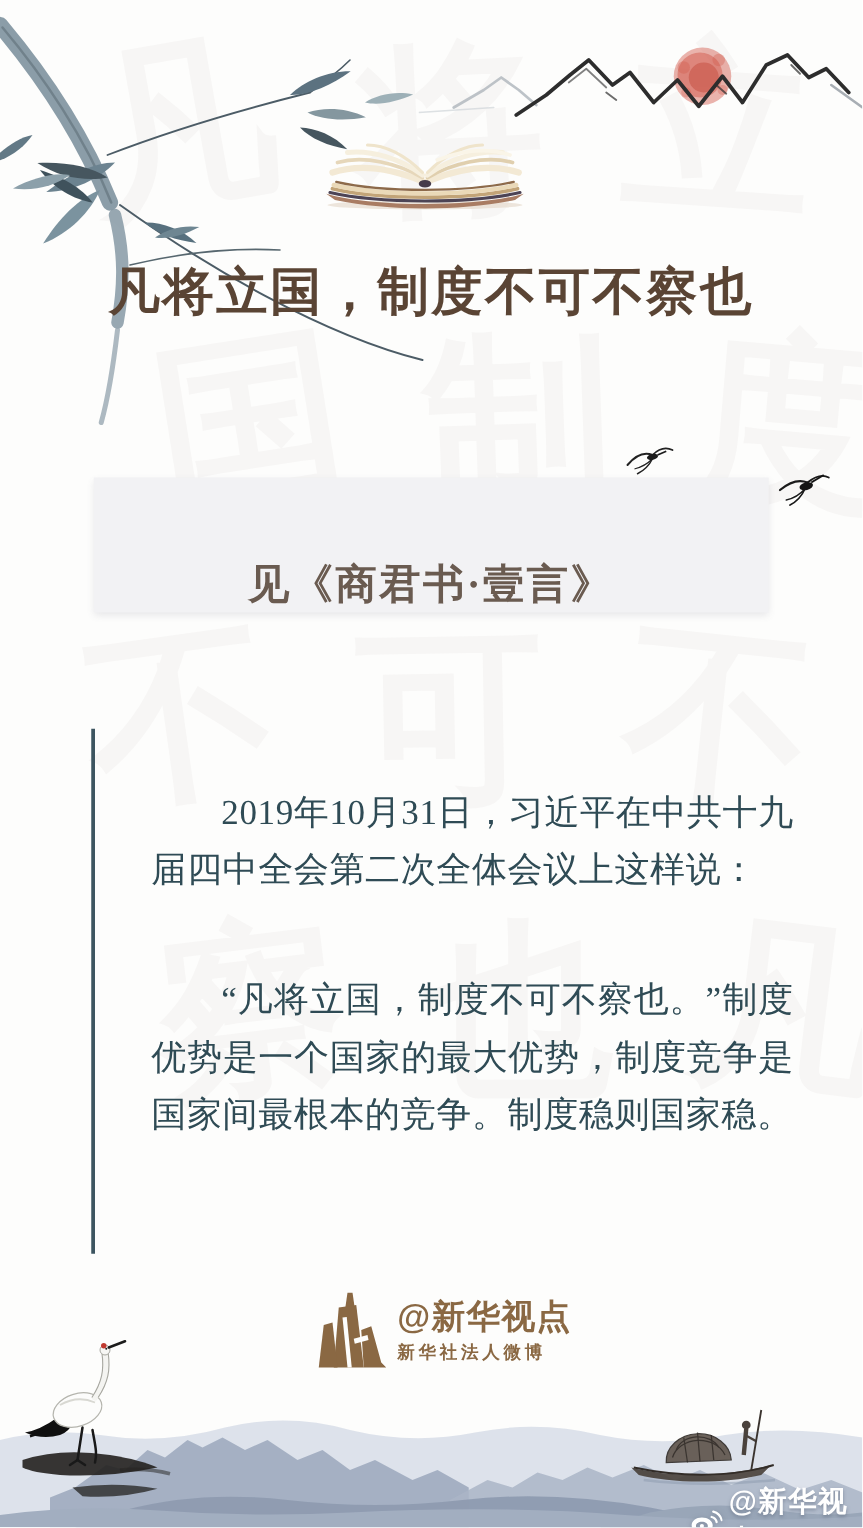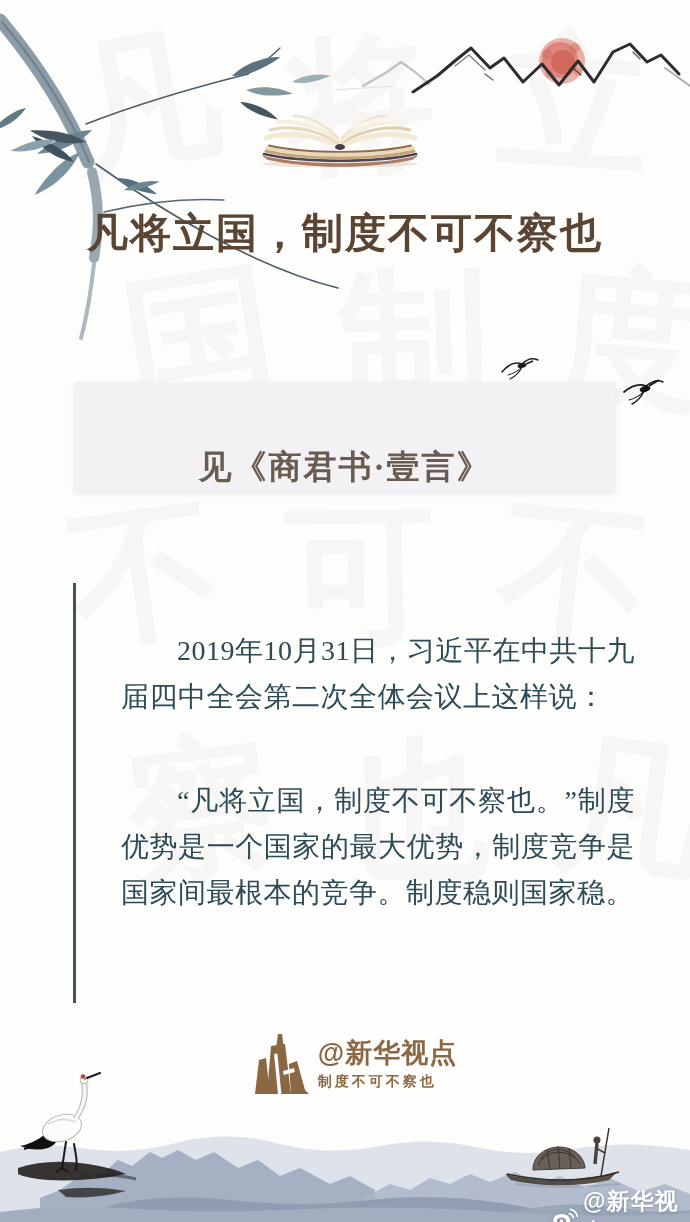--- a/index.html
+++ b/index.html
@@ -210,21 +210,21 @@
     <svg class="emblem" viewBox="0 0 56 62">
       <path class="brand-fill" d="M25,0 L29,0 L31,14 L23,14 Z"></path>
       <path class="brand-fill" d="M18,12 L32,10 L38,60 L14,60 Z"></path>
       <path class="brand-fill" d="M6,26 L13,24 L17,60 L2,60 Z"></path>
       <path class="brand-fill" d="M36,30 L44,27 L52,56 L56,60 L38,60 Z"></path>
       <path d="M21,20 L24.4,19.6 L28.4,60 L25,60 Z" fill="var(--page-bg,#fdfdfc)"></path>
       <path d="M30,37 L41,34 L41.8,38 L30.8,41 Z" fill="var(--page-bg,#fdfdfc)"></path>
     </svg>
     <div class="brand-text">
       <span class="brand-account">@新华视点</span>
-      <span class="brand-sub">制度不可不察也</span>
+      <span class="brand-sub">新华社法人微博</span>
     </div>
   </div>
 
   <svg class="deco bottom-scene" viewBox="0 0 690 150" preserveAspectRatio="none">
 
     <path d="M0,80 Q40,70 80,76 Q130,84 180,70 Q230,58 280,72 Q330,84 380,74 Q430,64 480,76 Q530,86 580,76 Q630,68 690,78 L690,150 L0,150 Z" fill="#d5dbe6" opacity="0.8"></path>
 
     <path d="M40,126 L60,118 L85,100 L100,104 L118,88 L132,94 L150,80 L162,86 L178,78 L196,88 L214,80 L238,96 L258,88 L280,104 L300,96 L330,112 L350,104 L375,118 L375,150 L40,150 Z" fill="#9fabbf" opacity="0.9"></path>
 
     <path d="M360,128 L390,112 L410,118 L430,106 L450,112 L470,102 L490,110 L515,100 L540,112 L560,104 L585,116 L610,106 L640,120 L665,112 L690,122 L690,150 L360,150 Z" fill="#aab5c7" opacity="0.85"></path>

